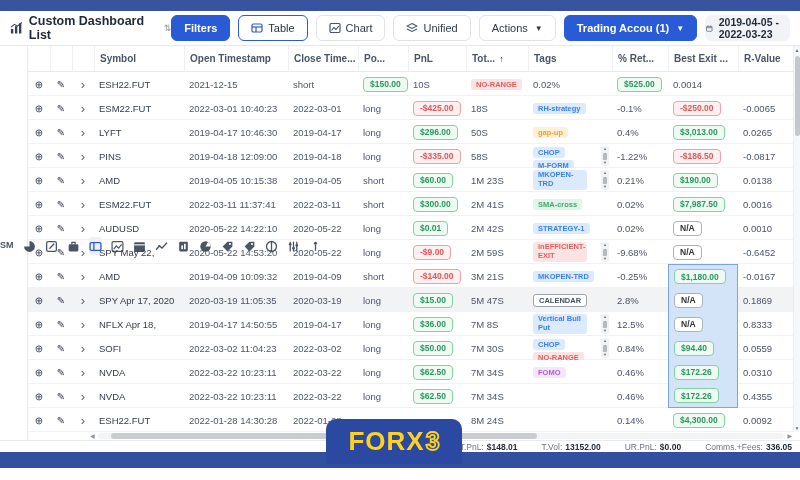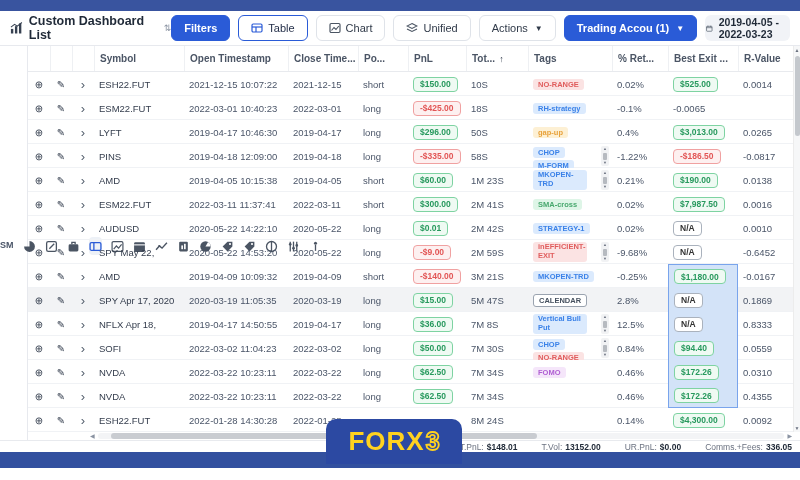--- a/index.html
+++ b/index.html
@@ -249,21 +249,20 @@
       <div class="hcell">% Ret...</div>
       <div class="hcell">Best Exit ...</div>
       <div class="hcell">R-Value</div>
     </div>
     <div>
         <div class="grid trow">
           <div class="cell icon-c">⊕</div>
           <div class="cell icon-c">✎</div>
           <div class="cell icon-c chev">›</div>
           <div class="cell sym">ESH22.FUT</div>
-          <div class="cell">2021-12-15 10:07:22</div>
           <div class="cell">2021-12-15</div>
           <div class="cell">short</div>
           <div class="cell">
             <span class="badge pos">$150.00</span>
           </div>
           <div class="cell">10S</div>
           <div class="cell tags center">
             <span class="tag red">NO-RANGE</span>
           </div>
           <div class="cell">0.02%</div>
@@ -281,20 +280,23 @@
           <div class="cell">2022-03-01</div>
           <div class="cell">long</div>
           <div class="cell">
             <span class="badge neg">-$425.00</span>
           </div>
           <div class="cell">18S</div>
           <div class="cell tags center">
             <span class="tag blue">RH-strategy</span>
           </div>
           <div class="cell">-0.1%</div>
+          <div class="cell">
+            <span class="badge neg">-$250.00</span>
+          </div>
           <div class="cell">-0.0065</div>
         </div>
         <div class="grid trow">
           <div class="cell icon-c">⊕</div>
           <div class="cell icon-c">✎</div>
           <div class="cell icon-c chev">›</div>
           <div class="cell sym">LYFT</div>
           <div class="cell">2019-04-17 10:46:30</div>
           <div class="cell">2019-04-17</div>
           <div class="cell">long</div>

